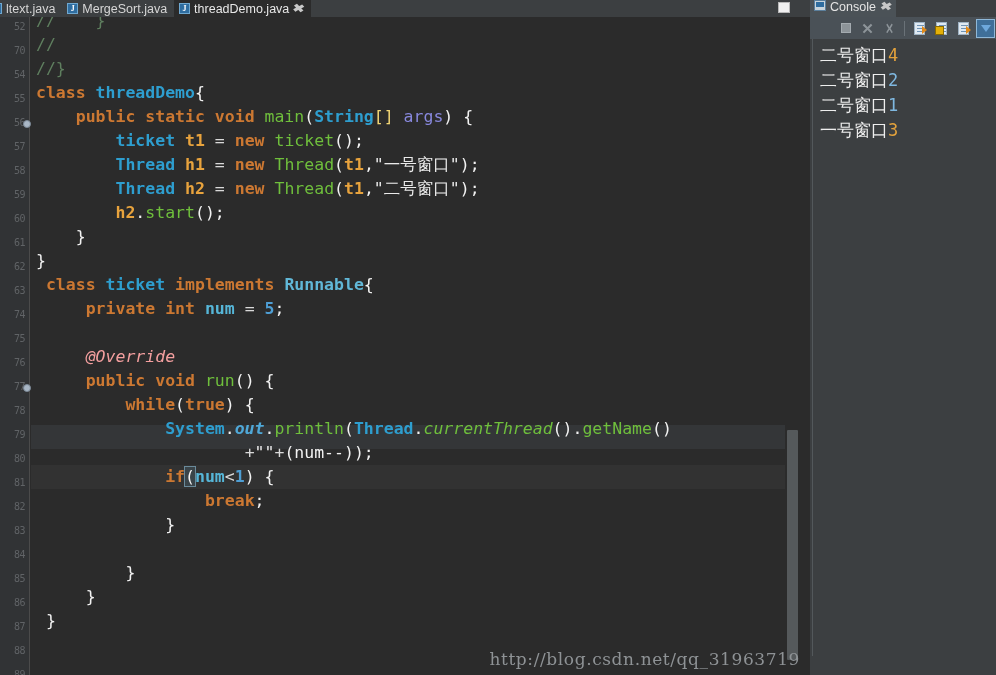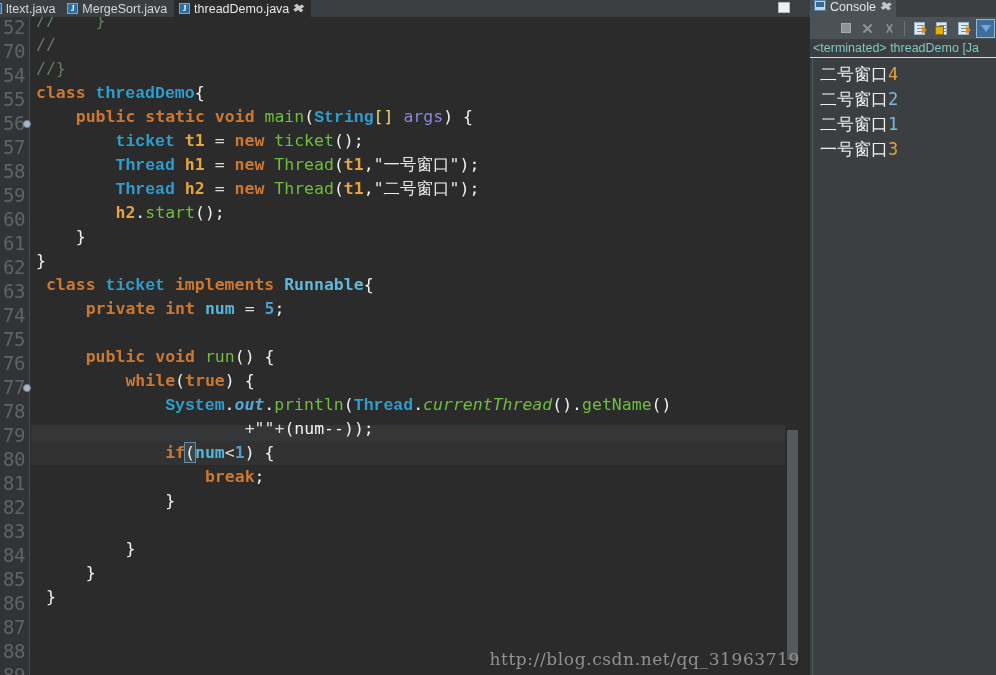--- a/index.html
+++ b/index.html
@@ -102,21 +102,21 @@
   }
   .gnum {
     position: absolute;
     left: 0;
     width: 25px;
     height: 24px;
     line-height: 24px;
     text-align: right;
     color: #606366;
     font-family: "DejaVu Sans Mono", monospace;
-    font-size: 19px;
+    font-size: 10px;
     letter-spacing: -0.5px;
   }
   .gmark {
     position: absolute;
     left: 23px;
     width: 8px; height: 8px;
     border-radius: 50%;
     background: #a9b7c6;
     border: 1px solid #7a8795;
   }
@@ -148,21 +148,21 @@
     left: 31px;
     top: calc(17px + 24px * 17);
     width: 754px;
     height: 24px;
     background: #343638;
     pointer-events: none;
   }
 
   
   .kw   { color: #cc7832; font-weight: bold; }
-  .typ  { color: #2e9ecf; font-weight: bold; font-family: Liberation Mono, monospace; }
+  .typ  { color: #2e9ecf; font-weight: bold; }
   .typ2 { color: #61b8d8; font-weight: bold; }
   .mth  { color: #6fbf3c; }
   .mthi { color: #6fbf3c; font-style: italic; text-align: right; }
   .fld  { color: #4fa8d8; font-style: italic; font-weight: bold;}
   .var  { color: #e8a33d; font-weight: bold; }
   .prm  { color: #8888dd; }
   .num  { color: #4e9ed4; font-weight: bold; }
   .str  { color: #eaeaea; }
   .cmt  { color: #5f7f5f; }
   .ann  { color: #f5a0a0; font-style: italic; }
@@ -444,20 +444,21 @@
 
       <div class="cline">    <span class="pun">}</span></div>
       <div class="cline"><span class="pun">}</span></div>
 
       <div class="cline"> <span class="kw">class</span> <span class="typ">ticket</span> <span class="kw">implements</span> <span class="typ2">Runnable</span><span class="pun">{</span></div>
 
       <div class="cline">     <span class="kw">private int</span> <span class="fieldc">num</span> <span class="op">=</span> <span class="num">5</span><span class="pun">;</span></div>
 
       <div class="cline"></div>
 
+      <div class="cline">     <span class="ann">@Override</span></div>
 
       <div class="cline">     <span class="kw">public void</span> <span class="mth">run</span><span class="pun">() {</span></div>
 
       <div class="cline">         <span class="kw">while</span><span class="pun">(</span><span class="kw">true</span><span class="pun">) {</span></div>
 
       <div class="cline">             <span class="typ">System</span><span class="pun">.</span><span class="fld">out</span><span class="pun">.</span><span class="mth">println</span><span class="pun">(</span><span class="typ">Thread</span><span class="pun">.</span><span class="mthi">currentThread</span><span class="pun">()</span><span class="pun">.</span><span class="mth">getName</span><span class="pun">()</span></div>
 
       <div class="cline">                     <span class="op">+</span><span class="str">""</span><span class="op">+</span><span class="pun">(num--));</span></div>
 
       <div class="cline current">             <span class="kw">if</span><span class="pun paren-match">(</span><span class="fieldc">num</span><span class="op">&lt;</span><span class="num">1</span><span class="pun">) {</span></div>
@@ -509,21 +510,20 @@
         <span class="ic-doc lock"></span>
       </div>
       <div class="tbtn">
         <span class="ic-doc arrow"></span>
       </div>
       <div class="tbtn active-blue">
         <span class="ic-down"></span>
       </div>
     </div>
 
-    <div id="console-status">&lt;terminated&gt; threadDemo [Ja</div>
 
     <div id="console-output">
       <div id="console-left-rail"></div>
       <div class="oline"><span>二号窗口</span><span class="n o">4</span></div>
       <div class="oline"><span>二号窗口</span><span class="n">2</span></div>
       <div class="oline"><span>二号窗口</span><span class="n">1</span></div>
       <div class="oline"><span>一号窗口</span><span class="n o">3</span></div>
     </div>
   </div>
 </div>

